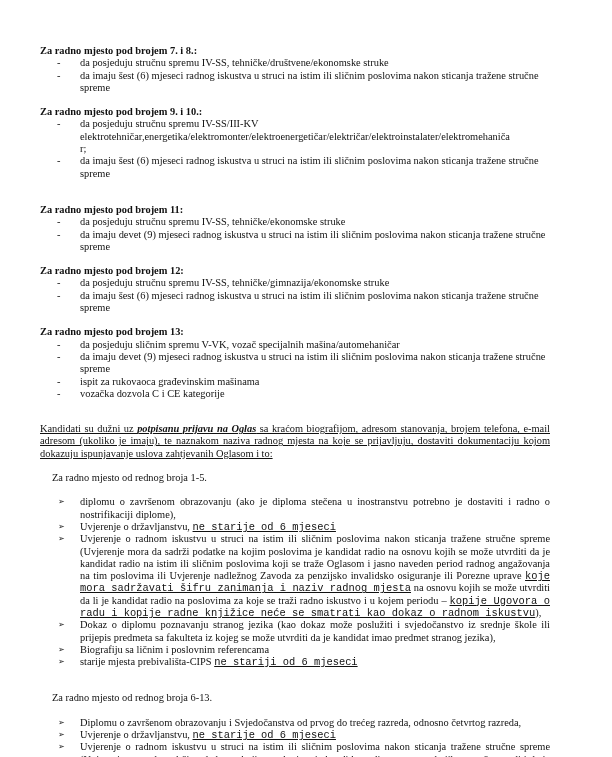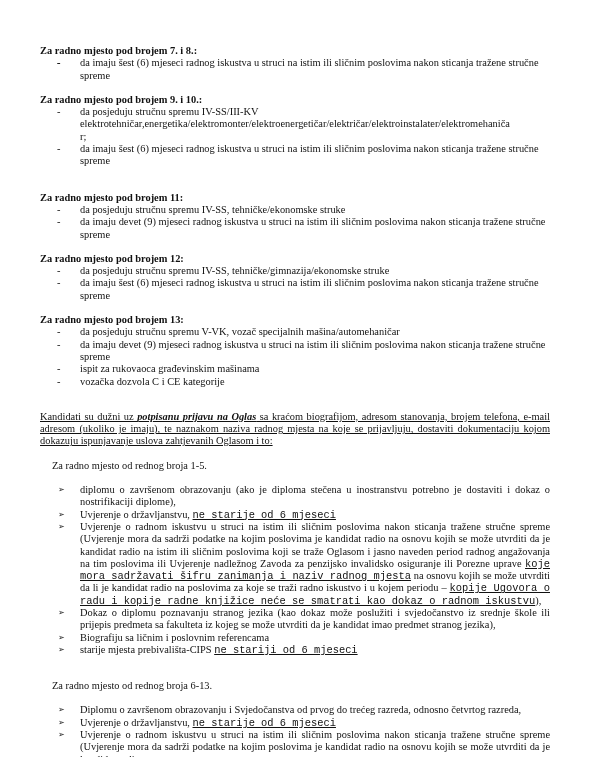--- a/index.html
+++ b/index.html
@@ -24,21 +24,21 @@
     .plain { margin: 12px; }
   </style>
 </head>
 <body>
 
 <div class="page">
 
   <div class="section">
     <p class="heading">Za radno mjesto pod brojem 7. i 8.:</p>
     <div class="list">
-      <div class="li"><span class="dash">-</span></div>
+      <div class="li"><span class="dash">-</span><span>da posjeduju stručnu spremu IV-SS, tehničke/društvene/ekonomske struke</span></div>
       <div class="li"><span class="dash">-</span><span>da imaju šest (6) mjeseci radnog iskustva u struci na istim ili sličnim poslovima nakon sticanja tražene stručne spreme</span></div>
     </div>
   </div>
   <div class="gap1"></div>
 
   <div class="section">
     <p class="heading">Za radno mjesto pod brojem 9. i 10.:</p>
     <div class="list">
       <div class="li" style="padding-right:0;">
           <span class="dash">-</span>
@@ -63,33 +63,33 @@
     <div class="list">
       <div class="li"><span class="dash">-</span><span>da posjeduju stručnu spremu IV-SS, tehničke/gimnazija/ekonomske struke</span></div>
       <div class="li"><span class="dash">-</span><span>da imaju šest (6) mjeseci radnog iskustva u struci na istim ili sličnim poslovima nakon sticanja tražene stručne spreme</span></div>
     </div>
   </div>
   <div class="gap1"></div>
 
   <div class="section">
     <p class="heading">Za radno mjesto pod brojem 13:</p>
     <div class="list">
-      <div class="li"><span class="dash">-</span><span>da posjeduju stručnu spremu V-VK, vozač specijalnih mašina/automehaničar</span></div>
+      <div class="li"><span class="dash">-</span><span>da posjeduju sličnim spremu V-VK, vozač specijalnih mašina/automehaničar</span></div>
       <div class="li"><span class="dash">-</span><span>da imaju devet (9) mjeseci radnog iskustva u struci na istim ili sličnim poslovima nakon sticanja tražene stručne spreme</span></div>
       <div class="li"><span class="dash">-</span><span>ispit za rukovaoca građevinskim mašinama</span></div>
       <div class="li"><span class="dash">-</span><span>vozačka dozvola C i CE kategorije</span></div>
     </div>
   </div>
   <div class="gap3"></div>
 
   <p class="para"><span>Kandidati su dužni uz </span><span class="bu">potpisanu prijavu na Oglas</span><span> sa kraćom biografijom, adresom stanovanja, brojem telefona, e-mail adresom (ukoliko je imaju), te naznakom naziva radnog mjesta na koje se prijavljuju, dostaviti dokumentaciju kojom dokazuju ispunjavanje uslova zahtjevanih Oglasom i to:</span></p>
 
   <p class="plain">Za radno mjesto od rednog broja  1-5.</p>
   <div class="list">
-    <div class="li just"><span class="arrow">➢</span><span>diplomu o završenom obrazovanju (ako je diploma stečena u inostranstvu potrebno je dostaviti i dokaz o nostrifikaciji diplome),</span></div>
+    <div class="li just"><span class="arrow">➢</span><span>diplomu o završenom obrazovanju (ako je diploma stečena u inostranstvu potrebno je dostaviti i radno o nostrifikaciji diplome),</span></div>
     <div class="li"><span class="arrow">➢</span><span>Uvjerenje o državljanstvu, </span><u>ne starije od 6 mjeseci</u></div>
     <div class="li just"><span class="arrow">➢</span><span>Uvjerenje o radnom iskustvu u struci na istim ili sličnim poslovima nakon sticanja tražene stručne spreme (Uvjerenje mora da sadrži podatke na kojim poslovima je kandidat radio na osnovu kojih se može utvrditi da je kandidat radio na istim ili sličnim poslovima koji se traže Oglasom i jasno naveden period radnog angažovanja na tim poslovima ili Uvjerenje nadležnog Zavoda za penzijsko invalidsko osiguranje ili Porezne uprave </span><u>koje mora sadržavati šifru zanimanja i naziv radnog mjesta</u><span> na osnovu kojih se može utvrditi da li je kandidat radio na poslovima za koje se traži radno iskustvo i u kojem periodu – </span><u>kopije Ugovora o radu i kopije radne knjižice neće se smatrati kao dokaz o radnom iskustvu</u><span>),</span></div>
     <div class="li just"><span class="arrow">➢</span><span>Dokaz o diplomu poznavanju stranog jezika (kao dokaz može poslužiti i svjedočanstvo iz srednje škole ili prijepis predmeta sa fakulteta iz kojeg se može utvrditi da je kandidat imao predmet stranog jezika),</span></div>
     <div class="li"><span class="arrow">➢</span><span>Biografiju sa ličnim i poslovnim referencama</span></div>
     <div class="li"><span class="arrow">➢</span><span>starije mjesta prebivališta-CIPS </span><u>ne stariji od 6 mjeseci</u></div>
   </div>
   <div class="gap1"></div>
 
   <p class="plain">Za radno mjesto od rednog broja  6-13.</p>
   <div class="list">

